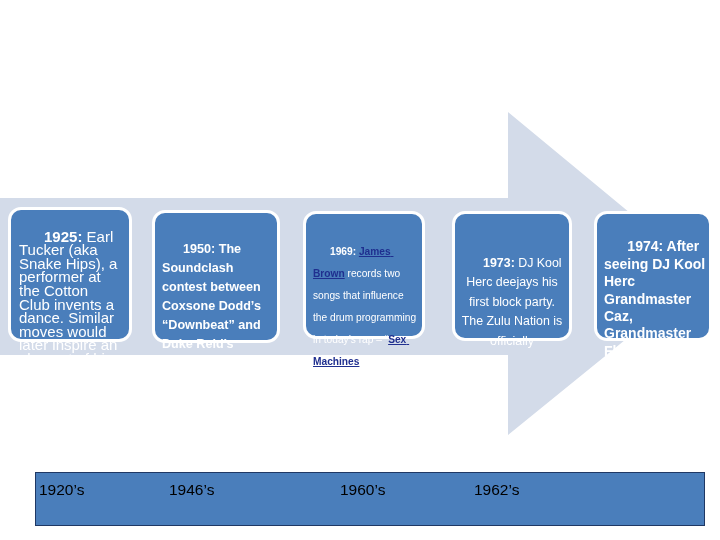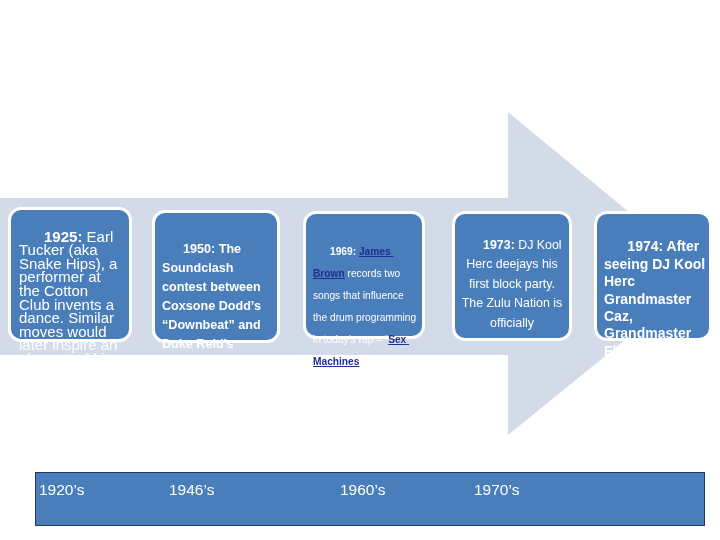--- a/index.html
+++ b/index.html
@@ -88,21 +88,21 @@
     font-size: 10.2px;
     line-height: 22px;
   }
 
   
   #box-4 {
     left: 452px;
     top: 211px;
     width: 120px;
     height: 130px;
-    padding: 2px 6px 0 6px;
+    padding: 20px 6px 0 6px;
     font-size: 12.4px;
     line-height: 19.5px;
     text-align: center;
   }
 
   
   #box-5 {
     left: 594px;
     top: 211px;
     width: 118px;
@@ -120,21 +120,21 @@
     top: 472px;
     width: 670px;
     height: 54px;
     box-sizing: border-box;
     border: 1px solid #1f3864;
     z-index: 3;
   }
   .decade-label {
     position: absolute;
     top: 7px;
-    color: #ffffff;
+    color: #000000;
     font-size: 15.5px;
     line-height: 19px;
     white-space: nowrap;
   }
 </style>
 </head>
 <body>
 
 <div id="stage">
 
@@ -169,16 +169,16 @@
   <div class="event-box" id="box-5" style="background:#4a7ebb;">
     <p class="event-text">
       <b>1974:</b><span> After seeing DJ Kool Herc Grandmaster Caz, Grandmaster Flash, and Afrika Bambaataa start playing at parties</span>
     </p>
   </div>
 
   <div id="decade-bar" style="background:#4a7ebb;">
     <span class="decade-label" style="left:3px;">1920’s</span>
     <span class="decade-label" style="left:133px;">1946’s</span>
     <span class="decade-label" style="left:304px;">1960’s</span>
-    <span class="decade-label" style="left:438px;">1970’s</span>
+    <span class="decade-label" style="left:438px;">1962’s</span>
   </div>
 
 </div>
 
 </body></html>

